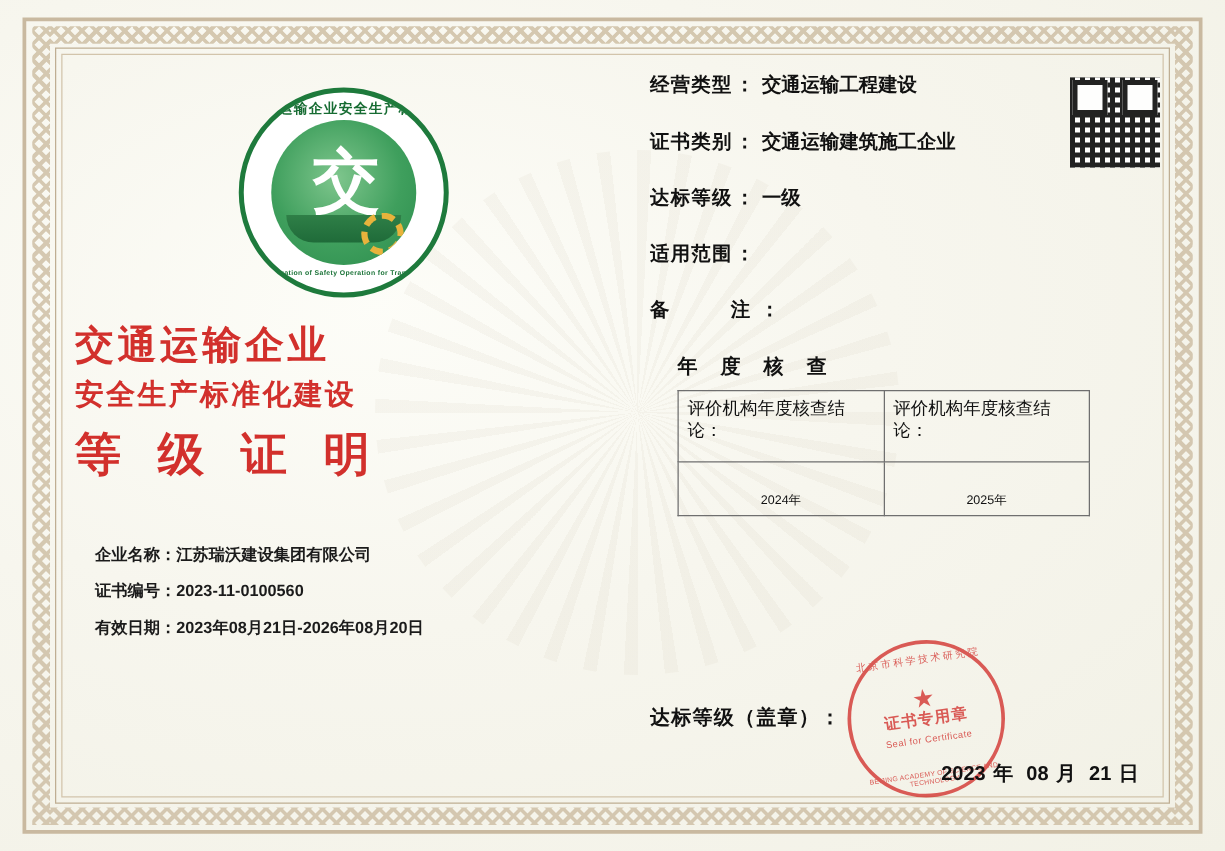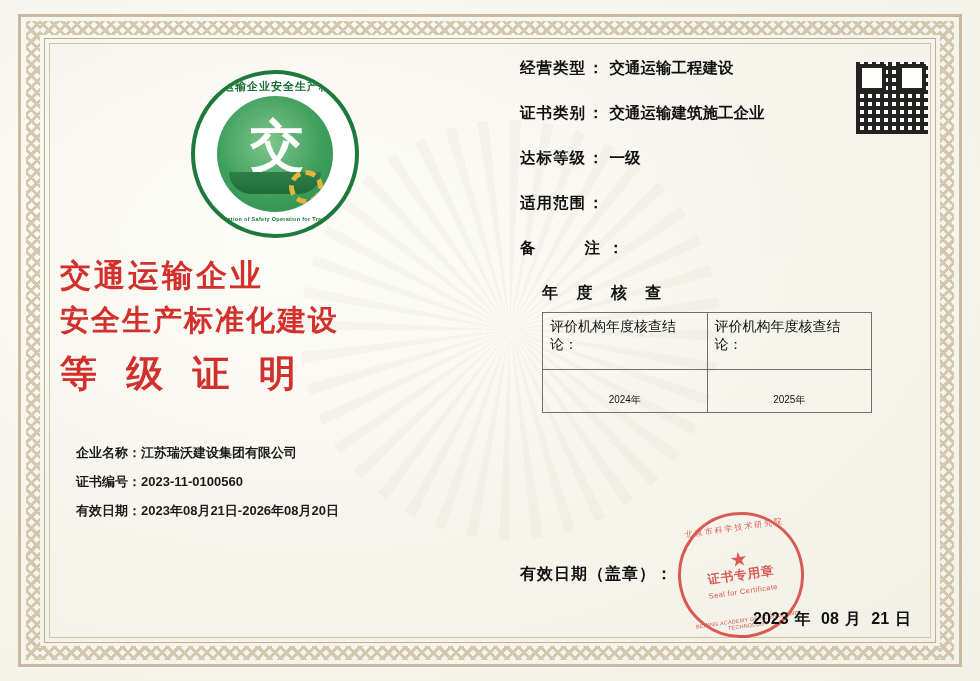--- a/index.html
+++ b/index.html
@@ -148,21 +148,21 @@
     color: #1b7338;
   }
 
   .cert-title {
     margin-top: 16px;
     color: #d2302c;
     font-family: "Liberation Serif", serif;
     font-weight: bold;
   }
   .cert-title .l1 { font-size: 31px; letter-spacing: 3px; line-height: 1.45; }
-  .cert-title .l2 { font-size: 29px; letter-spacing: 2px; line-height: 1.5; }
+  .cert-title .l2 { font-size: 23px; letter-spacing: 2px; line-height: 1.5; }
   .cert-title .l3 { font-size: 37px; letter-spacing: 10px; line-height: 1.6; margin-top: 2px; }
 
   .left-fields {
     margin-top: 34px;
     padding-left: 16px;
     font-size: 13px;
     color: #1b1b1b;
     line-height: 2.25;
     font-family: "Liberation Sans", sans-serif;
   }
@@ -404,21 +404,21 @@
         </tr>
         <tr>
           <td class="year">2024年</td>
           <td class="year">2025年</td>
         </tr>
       </tbody>
         </table>
 
     </div>
 
-    <div class="issuer-line">有效日期（盖章）：</div>
+    <div class="issuer-line">达标等级（盖章）：</div>
 
     <div class="seal">
       <div class="seal-top">北京市科学技术研究院</div>
       <div class="seal-star">★</div>
       <div class="seal-center">证书专用章</div>
       <div class="seal-sub">Seal for Certificate</div>
       <div class="seal-bottom">BEIJING ACADEMY OF SCIENCE AND TECHNOLOGY</div>
     </div>
 
     <div class="issue-date">

